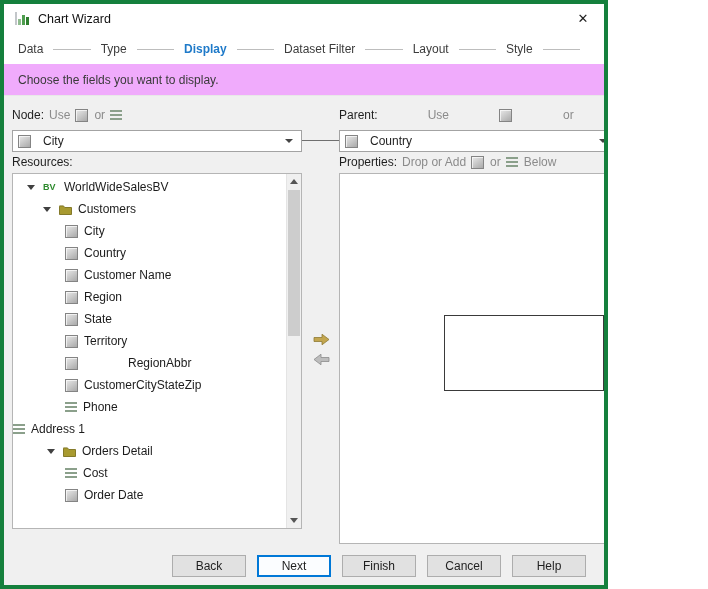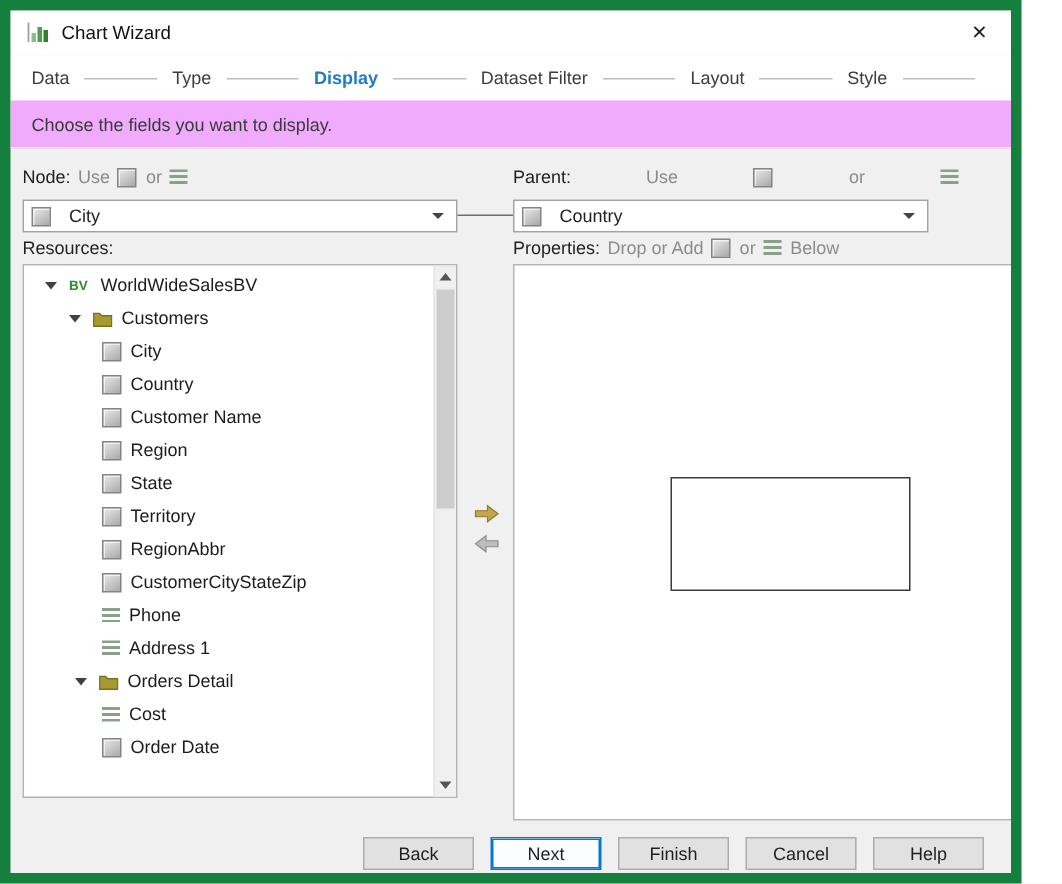--- a/index.html
+++ b/index.html
@@ -1,17 +1,17 @@
 <!DOCTYPE html>
 <html><head>
 <meta charset="utf-8">
 <style>
   html,body{margin:0;padding:0;}
   body{width:708px;height:589px;font-family:"Liberation Sans",sans-serif;font-size:12px;color:#2b2b2b;background:#fff;}
-  .dialog{position:relative;width:681px;height:589px;background:#f0f0f0;border:7px solid #15803d;box-sizing:border-box;overflow:hidden;}
+  .dialog{position:relative;width:608px;height:589px;background:#f0f0f0;border:4px solid #15803d;box-sizing:border-box;overflow:hidden;}
 
   .titlebar{position:absolute;top:0;left:0;right:0;height:30px;background:#fff;display:flex;align-items:center;padding:0 10px;box-sizing:border-box;}
   .app-icon{display:inline-flex;width:16px;height:16px;}
   .title{margin-left:8px;font-size:12.5px;color:#111;}
   .close{position:absolute;right:12px;top:7px;width:18px;height:16px;text-align:center;line-height:16px;font-size:13px;color:#222;cursor:pointer;}
 
   .steps{position:absolute;top:30px;left:0;right:0;height:30px;background:#fff;display:flex;align-items:center;padding:0 14px;box-sizing:border-box;}
   .step{color:#3c3c3c;white-space:nowrap;cursor:pointer;}
   .step.active{color:#1f7ac9;font-weight:bold;}
   .step-line{flex:1;height:1px;background:#bdbdbd;margin:0 10px;}
@@ -175,33 +175,33 @@
           <span class="tree-label">Region</span>
         </div>
         <div class="tree-row" style="padding-left: 52px;">
           <span class="icon dimension"></span>
           <span class="tree-label">State</span>
         </div>
         <div class="tree-row" style="padding-left: 52px;">
           <span class="icon dimension"></span>
           <span class="tree-label">Territory</span>
         </div>
-        <div class="tree-row" style="padding-left: 52px;">
+        <div class="tree-row" style="padding-left: 52px; gap: 44px;">
           <span class="icon dimension"></span>
           <span class="tree-label">RegionAbbr</span>
         </div>
         <div class="tree-row" style="padding-left: 52px;">
           <span class="icon dimension"></span>
           <span class="tree-label">CustomerCityStateZip</span>
         </div>
         <div class="tree-row" style="padding-left: 52px;">
           <span class="icon detail"></span>
           <span class="tree-label">Phone</span>
         </div>
-        <div class="tree-row" style="padding-left: 52px;">
+        <div class="tree-row" style="">
           <span class="icon detail"></span>
           <span class="tree-label">Address 1</span>
         </div>
         <div class="tree-row" style="padding-left: 34px;">
           <span class="tree-arrow"></span>
           <span class="icon folder"><svg width="13" height="11" viewBox="0 0 13 11">
               <path d="M0.5 2.5 v8 h12 v-7 h-6.8 l-1.2 -1.6 h-4 Z" fill="#a89a30" stroke="#7b701e" stroke-width="0.9"></path>
             </svg></span>
           <span class="tree-label">Orders Detail</span>
         </div>

